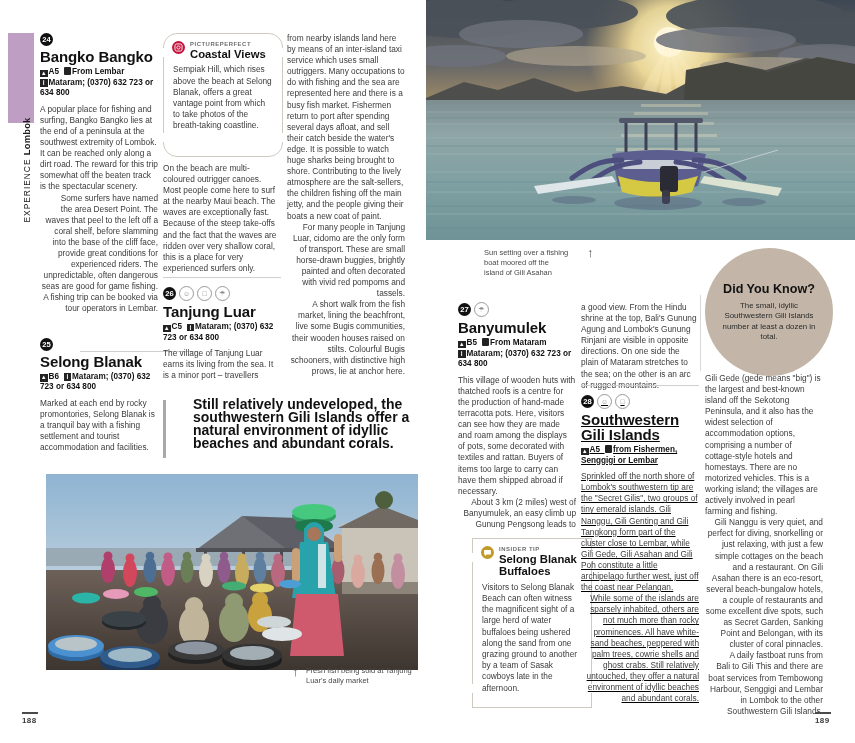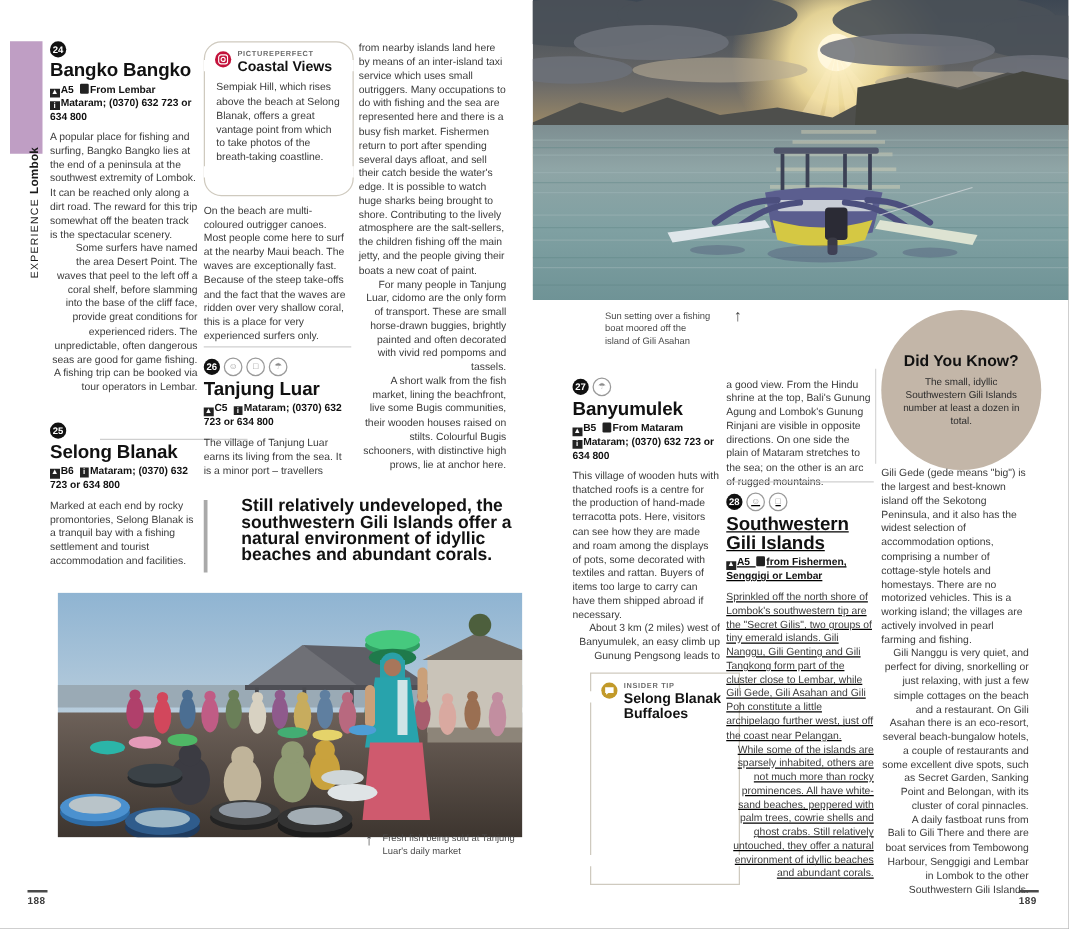--- a/index.html
+++ b/index.html
@@ -483,20 +483,21 @@
       <div class="badge-ico" style="background:#c29a2a;">
         <svg width="9" height="9" viewBox="0 0 24 24">
             <path d="M3 5h18v12H10l-5 4v-4H3z" fill="#fff"></path>
           </svg>
       </div>
       <div>
         <div class="feat-kicker">INSIDER TIP</div>
         <div class="feat-title">Selong Blanak Buffaloes</div>
       </div>
     </div>
+    <div class="feat-body">Visitors to Selong Blanak Beach can often witness the magnificent sight of a large herd of water buffaloes being ushered along the sand from one grazing ground to another by a team of Sasak cowboys late in the afternoon.</div>
   </div>
 
   <div class="col body-txt" style="left:581px;top:302px;width:118px;">
     <p>a good view. From the Hindu shrine at the top, Bali's Gunung Agung and Lombok's Gunung Rinjani are visible in opposite directions. On one side the plain of Mataram stretches to the sea; on the other is an arc of rugged mountains.</p>
   </div>
 
   <div class="hrule" style="left:581px;top:385px;width:118px;"></div>
 
   <div class="col" style="left:581px;top:394px;width:118px;text-decoration:underline;">
     <div class="ico-row">
@@ -516,21 +517,21 @@
   </div>
 
   <div id="dyk">
     <div class="t">Did You Know?</div>
     <div class="b">The small, idyllic Southwestern Gili Islands number at least a dozen in total.</div>
   </div>
 
   <div class="col body-txt" style="left:705px;top:373px;width:118px;">
     <p>Gili Gede (gede means "big") is the largest and best-known island off the Sekotong Peninsula, and it also has the widest selection of accommodation options, comprising a number of cottage-style hotels and homestays. There are no motorized vehicles. This is a working island; the villages are actively involved in pearl farming and fishing.</p>
     <p class="ind">Gili Nanggu is very quiet, and perfect for diving, snorkelling or just relaxing, with just a few simple cottages on the beach and a restaurant. On Gili Asahan there is an eco-resort, several beach-bungalow hotels, a couple of restaurants and some excellent dive spots, such as Secret Garden, Sanking Point and Belongan, with its cluster of coral pinnacles.</p>
-    <p class="ind">A daily fastboat runs from Bali to Gili There and there are boat services from Tembowong Harbour, Senggigi and Lembar in Lombok to the other Southwestern Gili Islands.</p>
+    <p class="ind">A daily fastboat runs from Bali to Gili This and there are boat services from Tembowong Harbour, Senggigi and Lembar in Lombok to the other Southwestern Gili Islands.</p>
   </div>
 
   <div class="vrule" style="left:700px;top:295px;height:76px;"></div>
 
   <div class="pageno" style="left:22px;top:712px;">
     <div class="rule"></div>
     <span>188</span>
   </div>
   <div class="pageno" style="left:815px;top:712px;">
     <div class="rule"></div>

